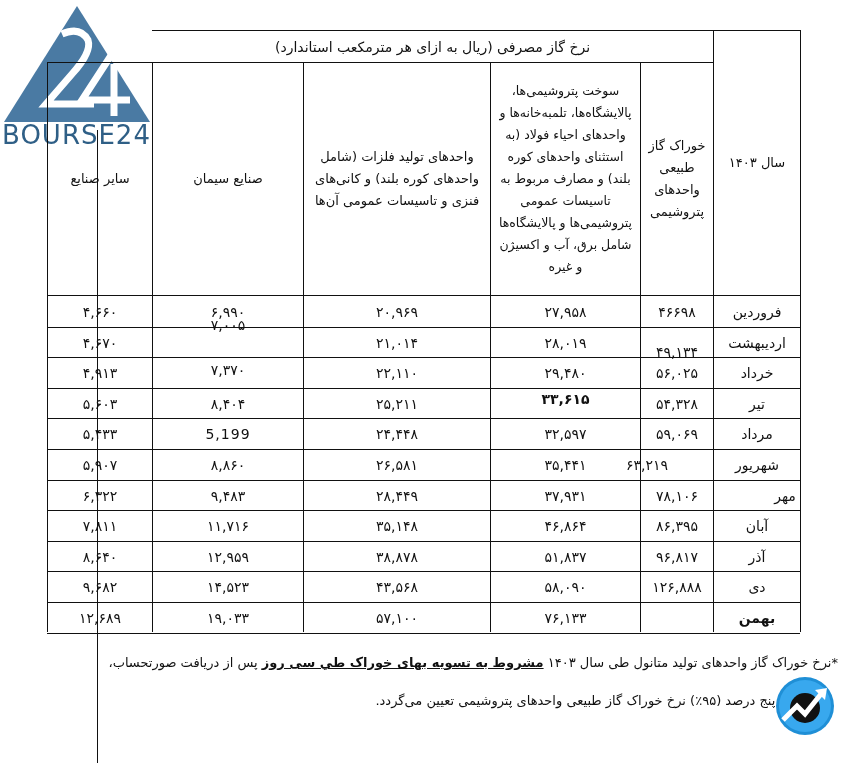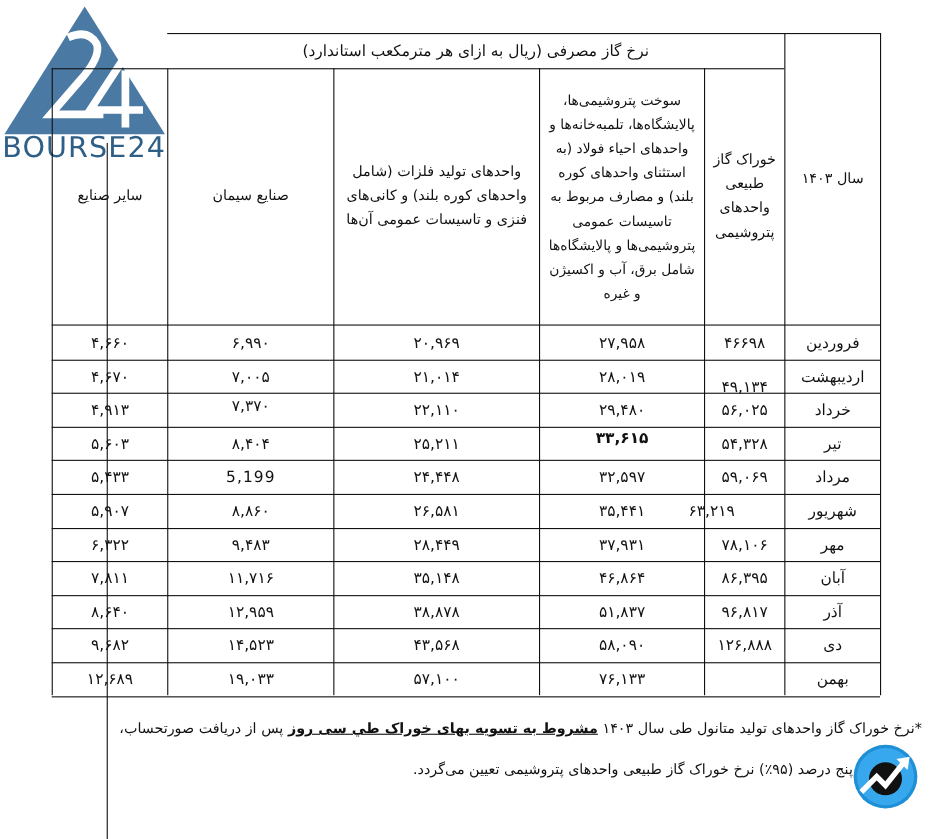--- a/index.html
+++ b/index.html
@@ -77,21 +77,21 @@
         <div class="cell num" style="left: 304px; top: 296px; width: 186px; height: 31px;">۲۰,۹۶۹</div>
         <div class="cell num" style="left: 153px; top: 296px; width: 150px; height: 31px;">۶,۹۹۰</div>
         <div class="cell num" style="left: 48px; top: 296px; width: 104px; height: 31px;">۴,۶۶۰</div>
         <div class="line" style="left: 47px; top: 327px; width: 753px; height: 1px;"></div>
       </div>
       <div>
         <div class="cell month" style="left: 714px; top: 327px; width: 86px; height: 31px;">اردیبهشت</div>
         <div class="cell num" style="left: 641px; top: 327px; width: 72px; height: 49px;">۴۹,۱۳۴</div>
         <div class="cell num" style="left: 491px; top: 327px; width: 149px; height: 31px;">۲۸,۰۱۹</div>
         <div class="cell num" style="left: 304px; top: 327px; width: 186px; height: 31px;">۲۱,۰۱۴</div>
-        <div class="cell num" style="left: 153px; top: 327px; width: 150px; height: 31px;">۷,۰۰۵</div>
+        <div class="cell num" style="left: 153px; top: 309px; width: 150px; height: 31px;">۷,۰۰۵</div>
         <div class="cell num" style="left: 48px; top: 327px; width: 104px; height: 31px;">۴,۶۷۰</div>
         <div class="line" style="left: 47px; top: 357px; width: 753px; height: 1px;"></div>
       </div>
       <div>
         <div class="cell month" style="left: 714px; top: 357px; width: 86px; height: 31px;">خرداد</div>
         <div class="cell num" style="left: 641px; top: 357px; width: 72px; height: 31px;">۵۶,۰۲۵</div>
         <div class="cell num" style="left: 491px; top: 357px; width: 149px; height: 31px;">۲۹,۴۸۰</div>
         <div class="cell num" style="left: 304px; top: 357px; width: 186px; height: 31px;">۲۲,۱۱۰</div>
         <div class="cell num" style="left: 153px; top: 342px; width: 150px; height: 31px; margin-top: 12px;">۷,۳۷۰</div>
         <div class="cell num" style="left: 48px; top: 357px; width: 104px; height: 31px;">۴,۹۱۳</div>
@@ -118,21 +118,21 @@
       <div>
         <div class="cell month" style="left: 714px; top: 449px; width: 86px; height: 31px;">شهریور</div>
         <div class="cell num" style="left: 611px; top: 449px; width: 72px; height: 31px;">۶۳,۲۱۹</div>
         <div class="cell num" style="left: 491px; top: 449px; width: 149px; height: 31px;">۳۵,۴۴۱</div>
         <div class="cell num" style="left: 304px; top: 449px; width: 186px; height: 31px;">۲۶,۵۸۱</div>
         <div class="cell num" style="left: 153px; top: 449px; width: 150px; height: 31px;">۸,۸۶۰</div>
         <div class="cell num" style="left: 48px; top: 449px; width: 104px; height: 31px;">۵,۹۰۷</div>
         <div class="line" style="left: 47px; top: 480px; width: 753px; height: 1px;"></div>
       </div>
       <div>
-        <div class="cell month" style="left: 714px; top: 480px; width: 86px; height: 31px;">مهر</div>
+        <div class="cell month" style="left: 742px; top: 480px; width: 86px; height: 31px;">مهر</div>
         <div class="cell num" style="left: 641px; top: 480px; width: 72px; height: 31px;">۷۸,۱۰۶</div>
         <div class="cell num" style="left: 491px; top: 480px; width: 149px; height: 31px;">۳۷,۹۳۱</div>
         <div class="cell num" style="left: 304px; top: 480px; width: 186px; height: 31px;">۲۸,۴۴۹</div>
         <div class="cell num" style="left: 153px; top: 480px; width: 150px; height: 31px;">۹,۴۸۳</div>
         <div class="cell num" style="left: 48px; top: 480px; width: 104px; height: 31px;">۶,۳۲۲</div>
         <div class="line" style="left: 47px; top: 510px; width: 753px; height: 1px;"></div>
       </div>
       <div>
         <div class="cell month" style="left: 714px; top: 510px; width: 86px; height: 31px;">آبان</div>
         <div class="cell num" style="left: 641px; top: 510px; width: 72px; height: 31px;">۸۶,۳۹۵</div>
@@ -154,21 +154,21 @@
       <div>
         <div class="cell month" style="left: 714px; top: 571px; width: 86px; height: 31px;">دی</div>
         <div class="cell num" style="left: 641px; top: 571px; width: 72px; height: 31px;">۱۲۶,۸۸۸</div>
         <div class="cell num" style="left: 491px; top: 571px; width: 149px; height: 31px;">۵۸,۰۹۰</div>
         <div class="cell num" style="left: 304px; top: 571px; width: 186px; height: 31px;">۴۳,۵۶۸</div>
         <div class="cell num" style="left: 153px; top: 571px; width: 150px; height: 31px;">۱۴,۵۲۳</div>
         <div class="cell num" style="left: 48px; top: 571px; width: 104px; height: 31px;">۹,۶۸۲</div>
         <div class="line" style="left: 47px; top: 602px; width: 753px; height: 1px;"></div>
       </div>
       <div>
-        <div class="cell month" style="left: 714px; top: 602px; width: 86px; height: 31px;">بهمن</div>
+        <div class="cell month" style="left: 714px; top: 602px; width: 86px; height: 31px; font-weight: bold;">بهمن</div>
         <div class="cell num" style="left: 641px; top: 602px; width: 72px; height: 31px;"></div>
         <div class="cell num" style="left: 491px; top: 602px; width: 149px; height: 31px;">۷۶,۱۳۳</div>
         <div class="cell num" style="left: 304px; top: 602px; width: 186px; height: 31px;">۵۷,۱۰۰</div>
         <div class="cell num" style="left: 153px; top: 602px; width: 150px; height: 31px;">۱۹,۰۳۳</div>
         <div class="cell num" style="left: 48px; top: 602px; width: 104px; height: 31px;">۱۲,۶۸۹</div>
         <div class="line" style="left: 47px; top: 633px; width: 753px; height: 1px;"></div>
       </div>
     </div>
 
   <div class="footnote" style="top:655px;">

